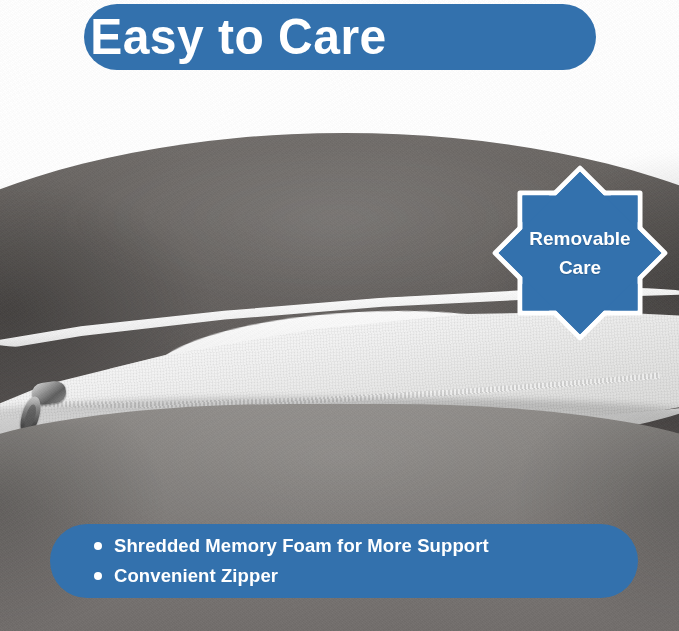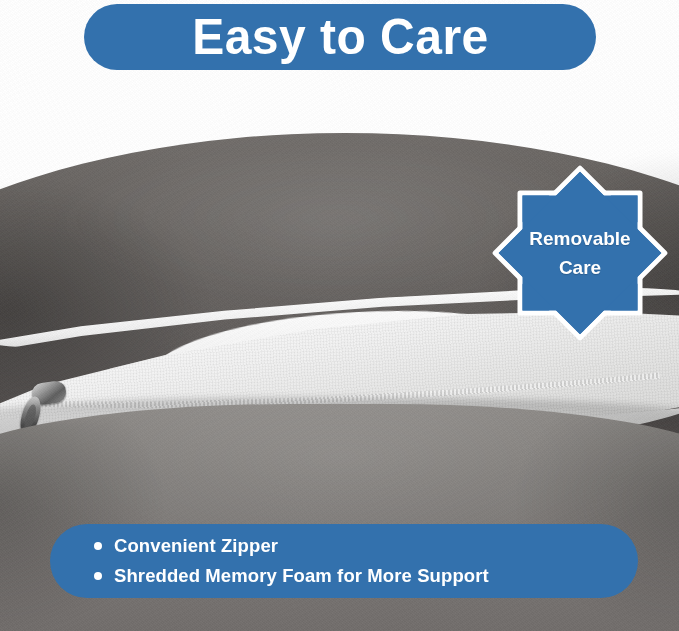--- a/index.html
+++ b/index.html
@@ -280,21 +280,20 @@
   .title-pill {
     position: absolute;
     left: 84px;
     top: 4px;
     width: 512px;
     height: 66px;
     border-radius: 33px;
     background: #3371ad;
     display: flex;
     align-items: center;
-    justify-content: center;
   }
   .title-text {
     color: #ffffff;
     font-family: "Liberation Sans", sans-serif;
     font-weight: bold;
     font-size: 50px;
     line-height: 1;
     letter-spacing: 0.5px;
     white-space: nowrap;
     transform: scaleX(0.96);
@@ -428,21 +427,21 @@
     </svg>
     <div class="badge-label">
       <span>Removable</span>
       <span>Care</span>
     </div>
   </div>
 
   <div class="features-pill">
     <div class="feature-row">
       <span class="feature-bullet"></span>
-      <span class="feature-text">Convenient Zipper</span>
+      <span class="feature-text">Shredded Memory Foam for More Support</span>
     </div>
     <div class="feature-row">
       <span class="feature-bullet"></span>
-      <span class="feature-text">Shredded Memory Foam for More Support</span>
+      <span class="feature-text">Convenient Zipper</span>
     </div>
   </div>
 
 </div>
 
 </body></html>

